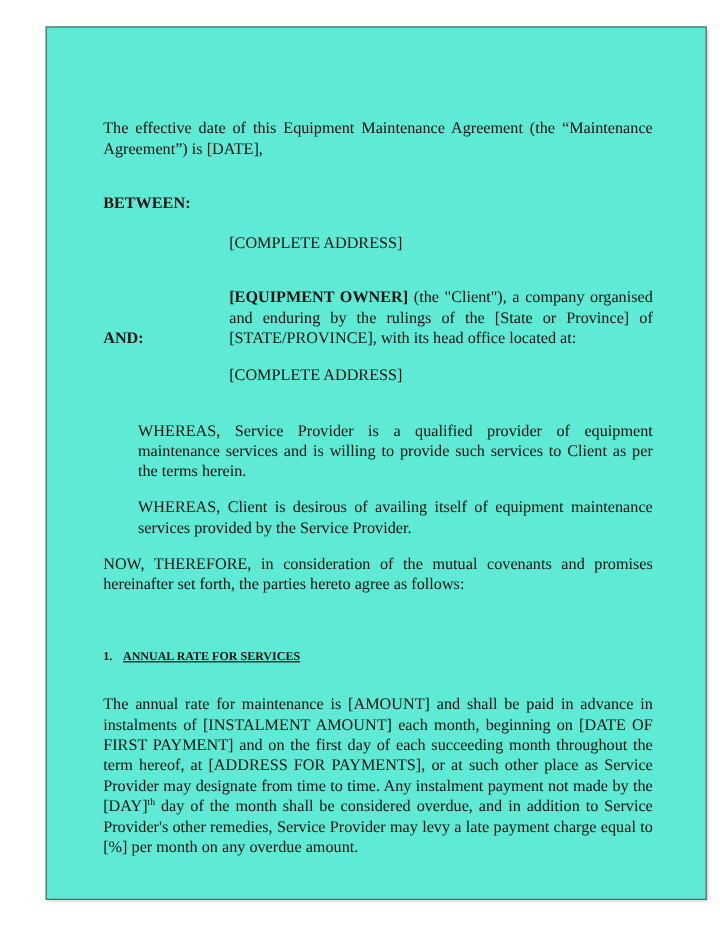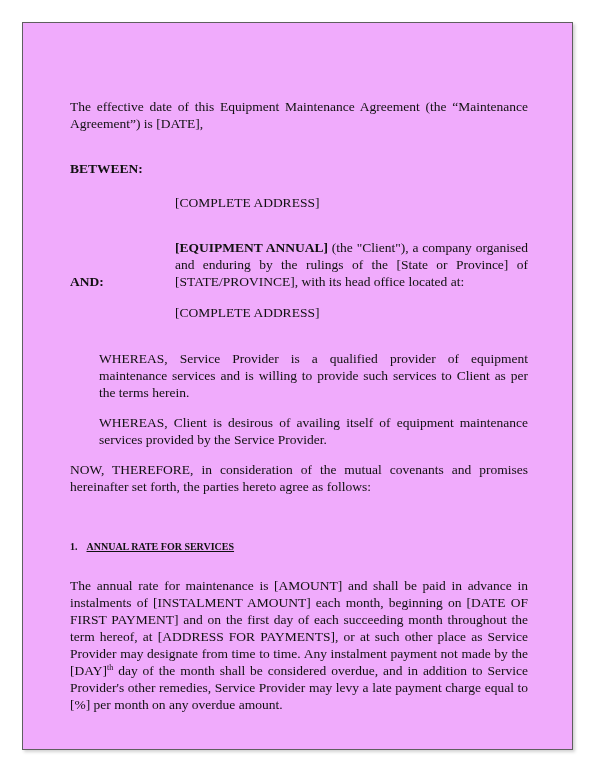--- a/index.html
+++ b/index.html
@@ -6,25 +6,25 @@
     margin: 0;
     padding: 0;
     background: #ffffff;
     width: 600px;
     height: 776px;
     overflow: hidden;
     font-family: "Liberation Serif", "DejaVu Serif", serif;
   }
   .page-frame {
     position: absolute;
-    left: 22px;
+    left: 38px;
     top: 22px;
     width: 551px;
     height: 728px;
-    background: #f0abfc;
+    background: #5eead4;
     border: 1px solid #5f5f5f;
     box-shadow: 2px 2px 3px rgba(0,0,0,0.18);
     box-sizing: border-box;
   }
   .content {
     padding: 75px 44px 0 47px;
     color: #111111;
     font-size: 13.5px;
     line-height: 17px;
   }
@@ -80,21 +80,21 @@
     <p class="para intro">The effective date of this Equipment Maintenance Agreement (the “Maintenance Agreement”) is [DATE],</p>
 
     <div class="party-row row-between">
       <div class="party-label">BETWEEN:</div>
     </div>
 
     <p class="para party-address">[COMPLETE ADDRESS]</p>
 
     <div class="party-row row-and">
       <div class="party-label">AND:</div>
-      <p class="para party-text"><span class="bold">[EQUIPMENT ANNUAL]</span><span> (the "Client"), a company organised and enduring by the rulings of the [State or Province] of [STATE/PROVINCE], with its head office located at:</span></p>
+      <p class="para party-text"><span class="bold">[EQUIPMENT OWNER]</span><span> (the "Client"), a company organised and enduring by the rulings of the [State or Province] of [STATE/PROVINCE], with its head office located at:</span></p>
     </div>
 
     <p class="para party-address second">[COMPLETE ADDRESS]</p>
 
     <p class="para whereas">WHEREAS, Service Provider is a qualified provider of equipment maintenance services and is willing to provide such services to Client as per the terms herein.</p>
 
     <p class="para whereas">WHEREAS, Client is desirous of availing itself of equipment maintenance services provided by the Service Provider.</p>
 
     <p class="para now-therefore">NOW, THEREFORE, in consideration of the mutual covenants and promises hereinafter set forth, the parties hereto agree as follows:</p>
 

